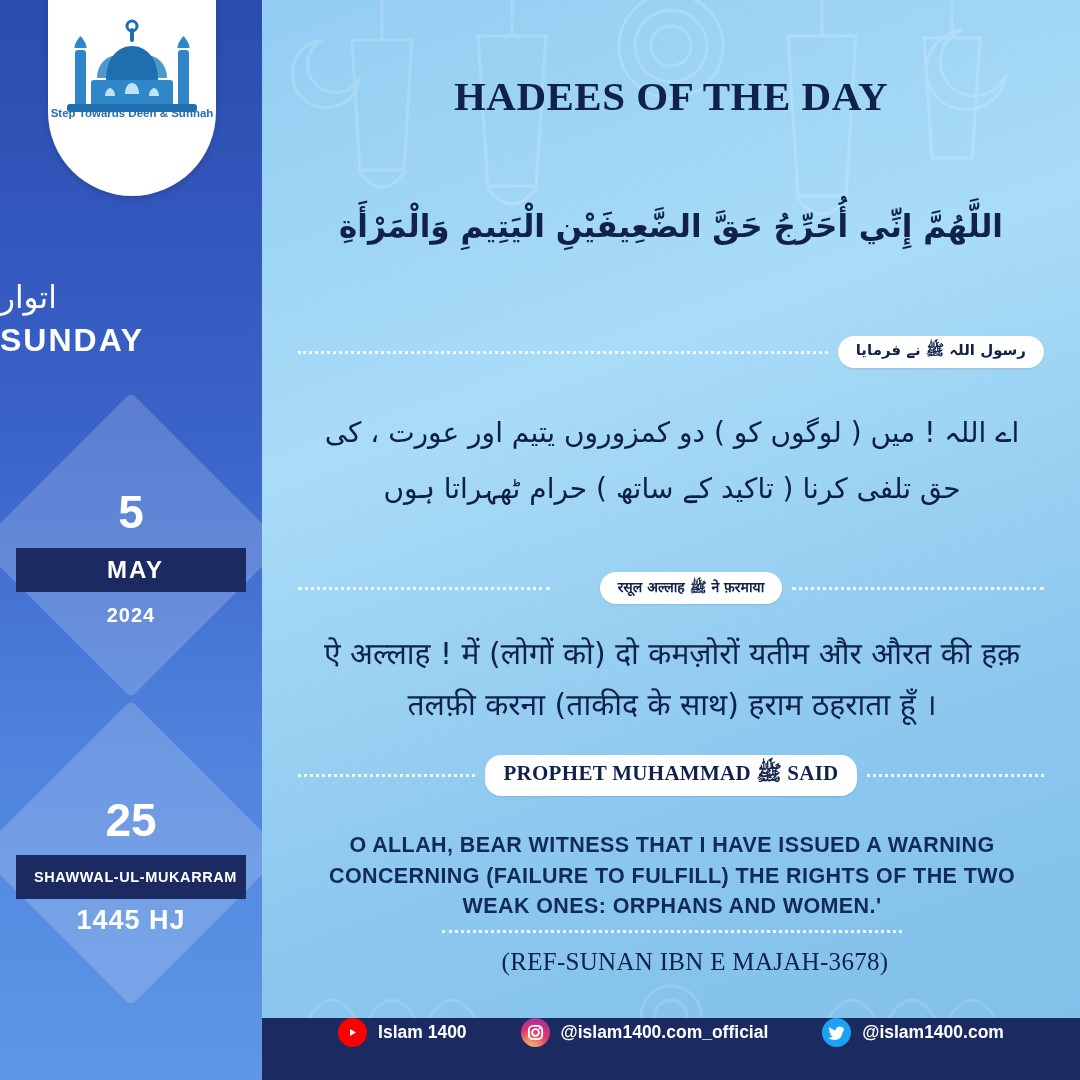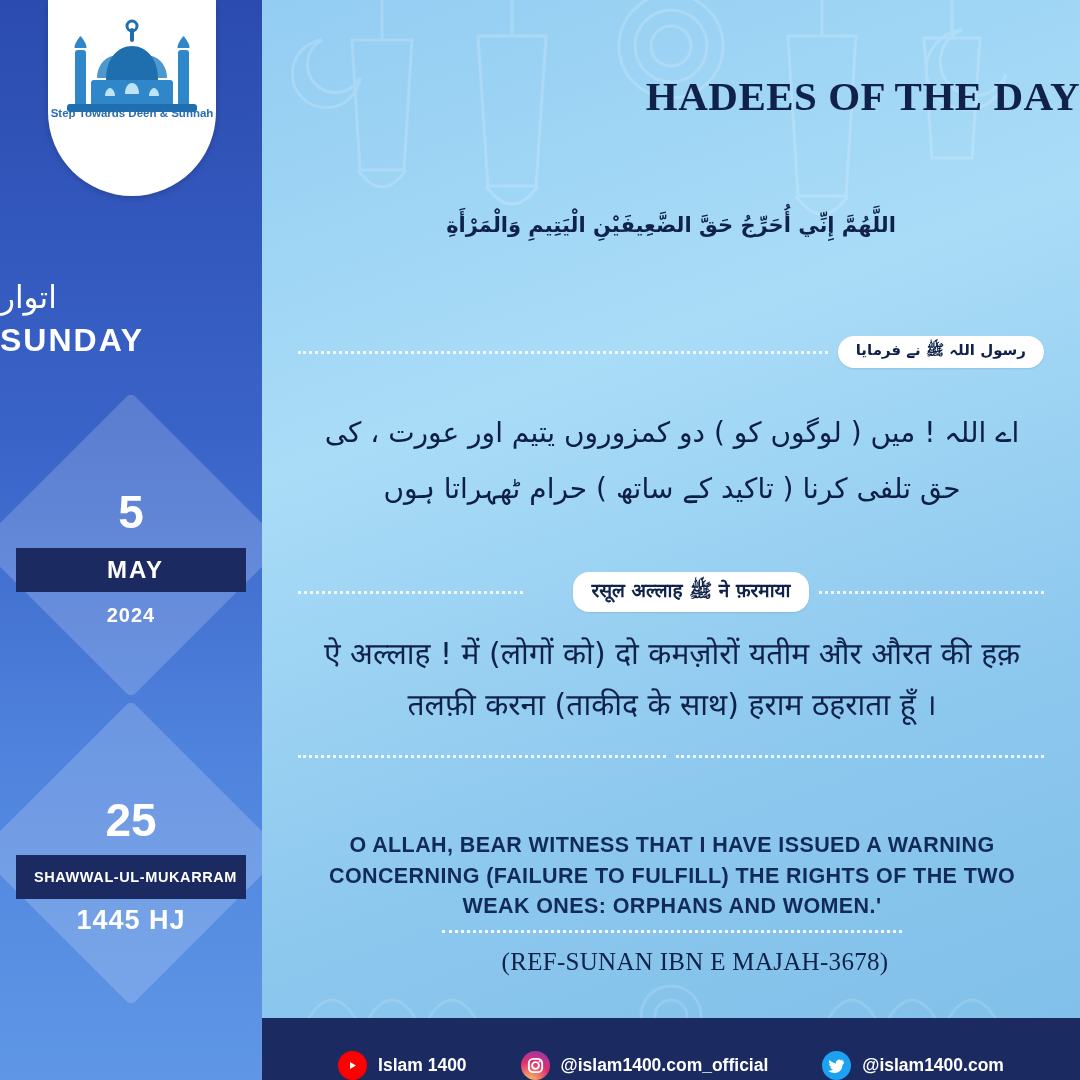--- a/index.html
+++ b/index.html
@@ -90,50 +90,50 @@
     width: 818px; height: 1080px;
     background: linear-gradient(160deg, #93cdf2 0%, #a9dcf7 35%, #8cc7ee 70%, #7fbfe9 100%);
     overflow: hidden;
   }
   
   .deco { position: absolute; opacity: .22; pointer-events: none; }
   .deco-top { left: 0; top: -10px; width: 818px; height: 330px; }
   .deco-bottom { left: 0; bottom: 40px; width: 818px; height: 120px; opacity:.18; }
 
   .title {
-    position: absolute; top: 72px; left: 0; width: 818px; text-align: right;
+    position: absolute; top: 72px; left: 0; width: 818px; text-align: center;
     font-family: "Liberation Serif", serif;
     font-weight: bold; font-size: 41px; letter-spacing: .5px;
     color: #10224a;
   }
 
   .arabic {
-    position: absolute; top: 208px; left: 40px; width: 738px;
+    position: absolute; top: 200px; left: 40px; width: 738px;
     text-align: center; direction: rtl;
     font-family: "DejaVu Sans", sans-serif;
-    font-size: 21px; line-height: 1.7; color: #10224a; font-weight: bold;
+    font-size: 31px; line-height: 1.7; color: #10224a; font-weight: bold;
   }
 
   
   .label-row {
     position: absolute; left: 36px; width: 746px;
     display: flex; align-items: center; gap: 10px; justify-content: flex-end;
   }
   .dots {
     flex: 1 1 auto; height: 0;
     border-top: 3px dotted rgba(255,255,255,.85);
   }
   .pill {
     background: #ffffff; border-radius: 16px;
     padding: 5px 18px; white-space: nowrap;
     color: #10224a; font-weight: bold;
     box-shadow: 0 1px 2px rgba(0,0,0,.10);
   }
   .pill.ur { font-family: "DejaVu Sans", sans-serif; direction: rtl; font-size: 15px; }
-  .pill.hi { font-family: "DejaVu Sans", sans-serif; font-size: 19px; margin-left: 40px; }
+  .pill.hi { font-family: "DejaVu Sans", sans-serif; font-size: 14px; margin-left: 40px; }
   .pill.en { font-family: "Liberation Serif", serif; font-size: 21px; letter-spacing: .3px; }
 
   .urdu-body {
     position: absolute; top: 405px; left: 60px; width: 700px;
     text-align: center; direction: rtl;
     font-family: "DejaVu Sans", sans-serif;
     font-size: 28px; line-height: 2.0; color: #0d1f45;
   }
 
   .hindi-body {
@@ -160,21 +160,21 @@
     position: absolute; top: 948px; left: 0; width: 818px; text-align: center;
     font-family: "Liberation Serif", serif;
     font-size: 25px; color: #10224a; letter-spacing: .3px; padding-left: 48px;
   }
 
   
   .footer {
     position: absolute; left: 262px; bottom: 0;
     width: 818px; height: 62px;
     background: #1b2b62;
-    display: flex; align-items: flex-end; justify-content: center; gap: 54px;
+    display: flex; align-items: flex-start; justify-content: center; gap: 54px;
   }
   .social { display: flex; align-items: center; gap: 11px; }
   .social .txt { color: #fff; font-size: 17.5px; font-weight: bold; }
   .badge {
     width: 29px; height: 29px; border-radius: 50%;
     display: flex; align-items: center; justify-content: center;
     flex: 0 0 auto;
   }
   .badge.yt { background: #ff0000; }
   .badge.ig { background: radial-gradient(circle at 30% 110%, #fdd36a 0%, #e1306c 55%, #833ab4 100%); }
@@ -287,20 +287,21 @@
     <div class="label-row" style="top:572px;">
       <div class="dots"></div>
       <div class="pill hi">रसूल अल्लाह ﷺ ने फ़रमाया</div>
       <div class="dots"></div>
     </div>
 
     <div class="hindi-body">ऐ अल्लाह ! में (लोगों को) दो कमज़ोरों यतीम और औरत की हक़ तलफ़ी करना (ताकीद के साथ) हराम ठहराता हूँ ।</div>
 
     <div class="label-row" style="top:755px;">
       <div class="dots"></div>
+      <div class="pill en">PROPHET MUHAMMAD ﷺ SAID</div>
       <div class="dots"></div>
     </div>
 
     <div class="english-body">O ALLAH, BEAR WITNESS THAT I HAVE ISSUED A WARNING CONCERNING (FAILURE TO FULFILL) THE RIGHTS OF THE TWO WEAK ONES: ORPHANS AND WOMEN.'</div>
 
     <div class="dotted-sep" style="top:930px;"></div>
 
     <div class="reference">(REF-SUNAN IBN E MAJAH-3678)</div>
 
     <div class="deco deco-bottom">

